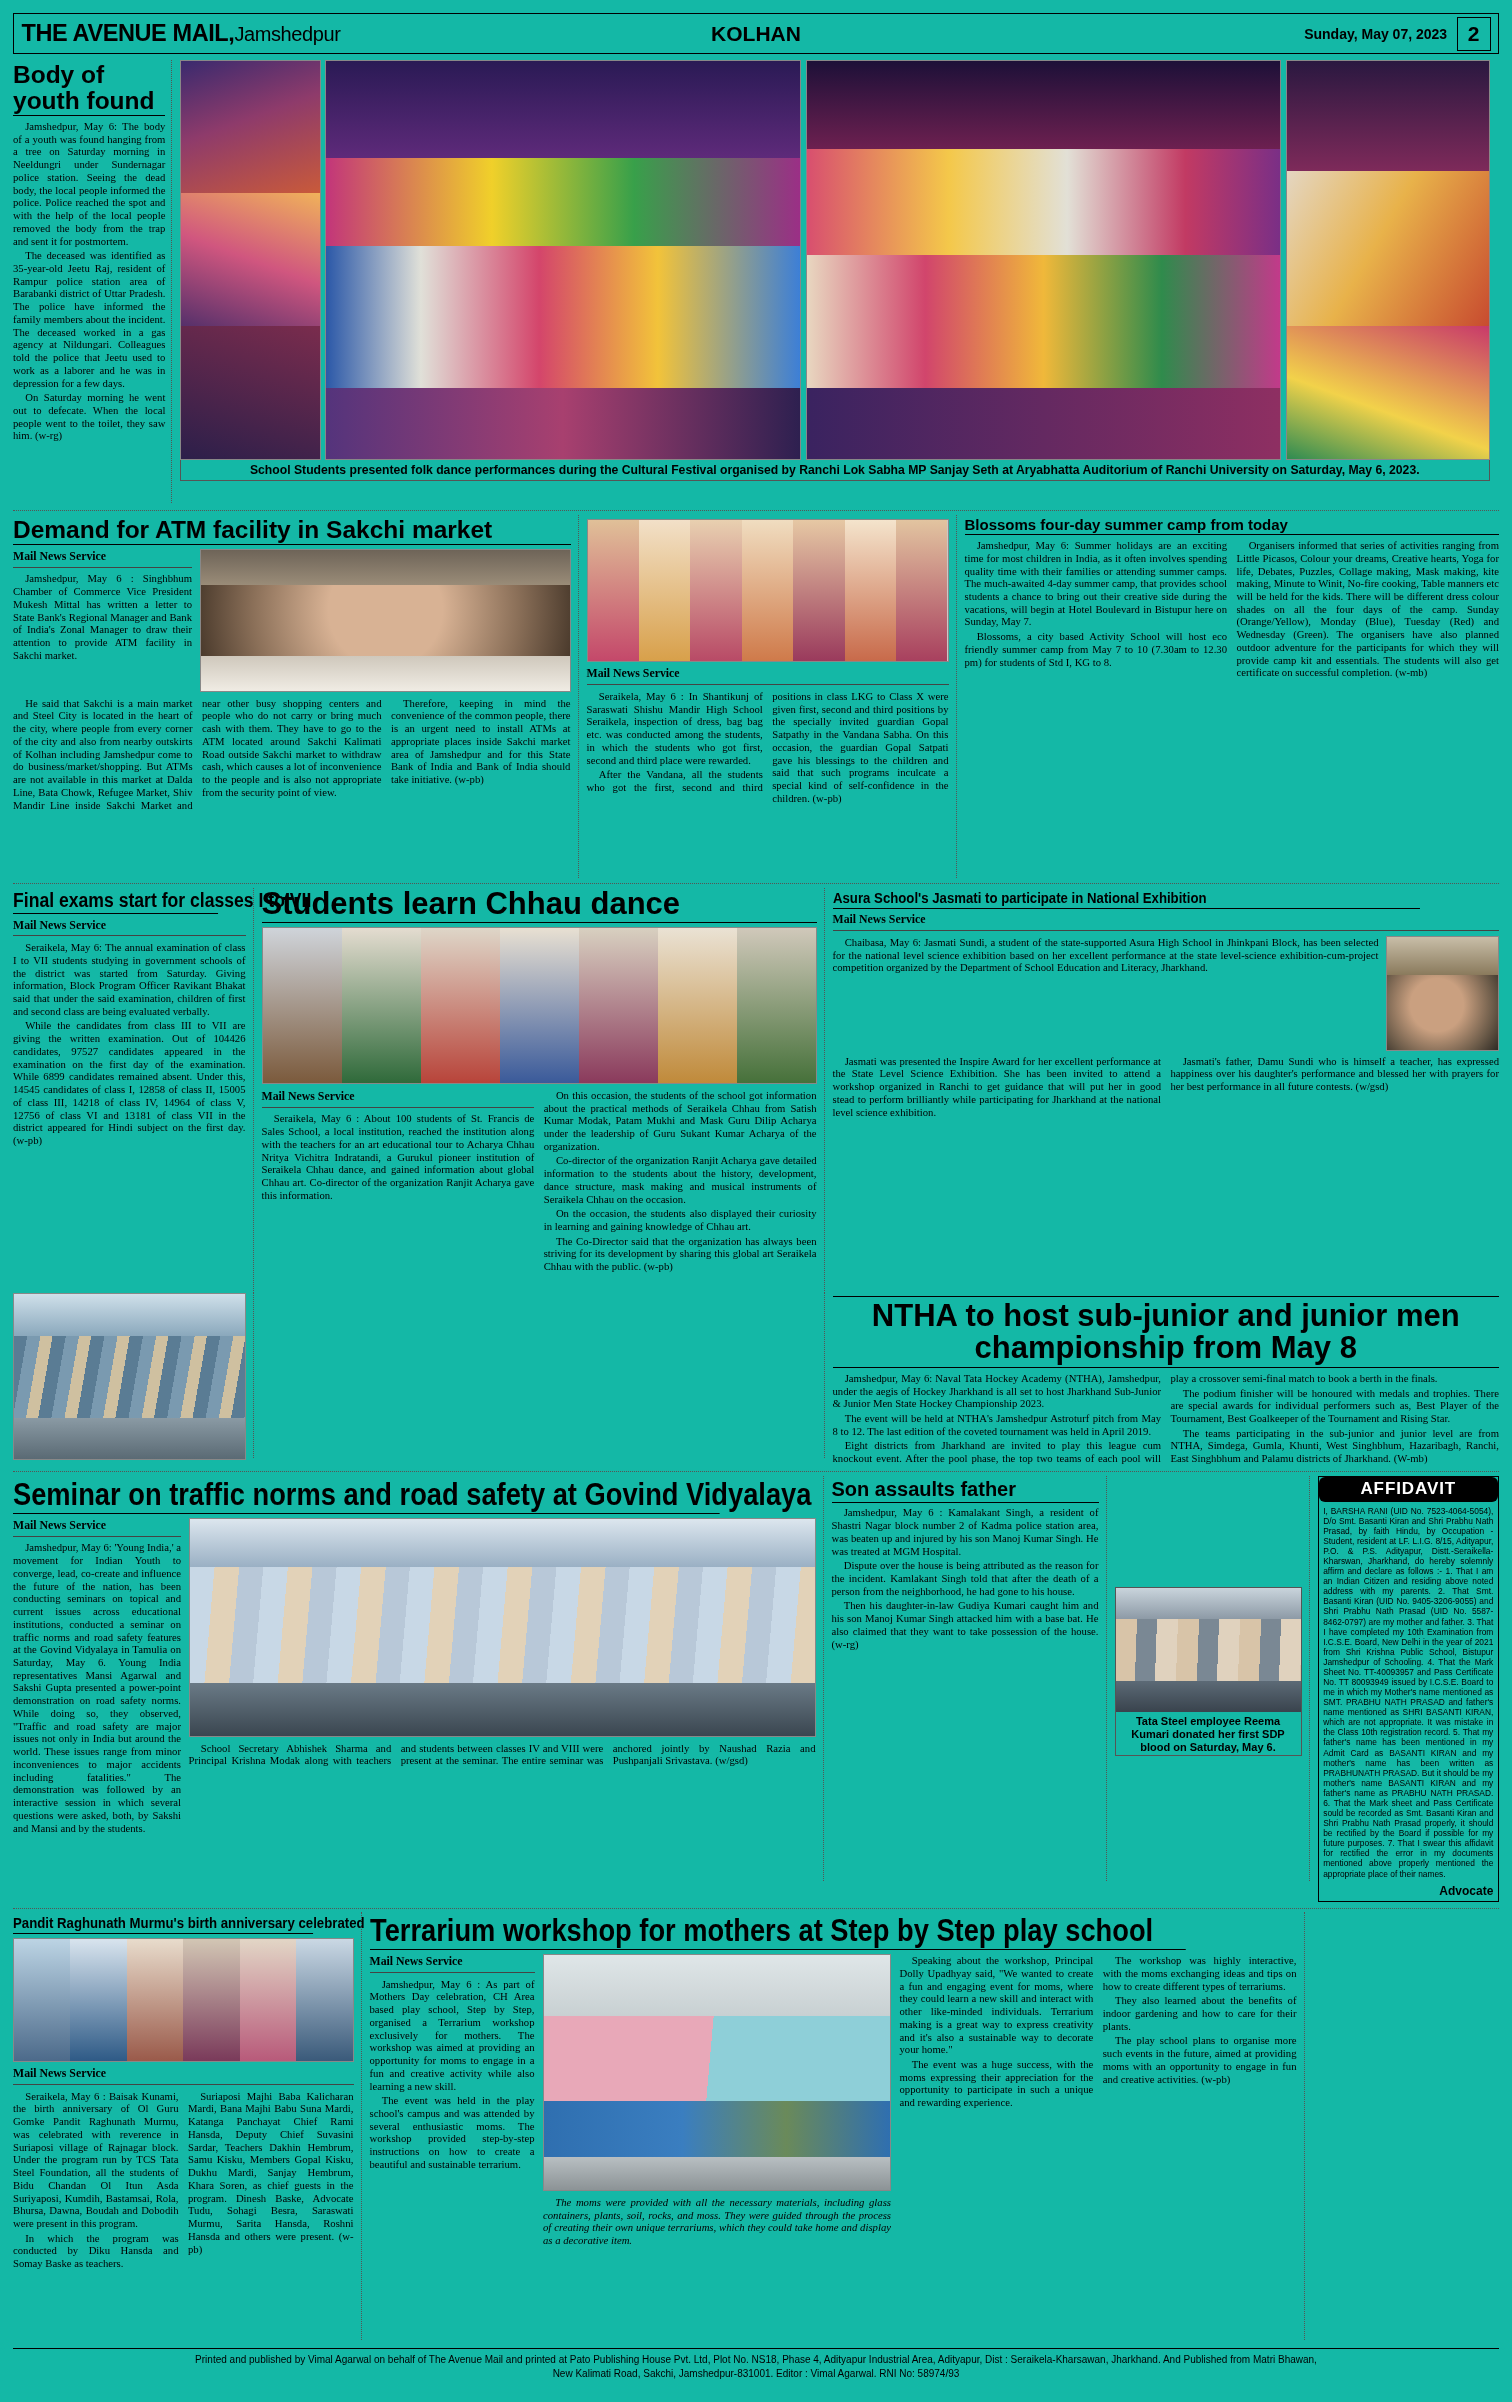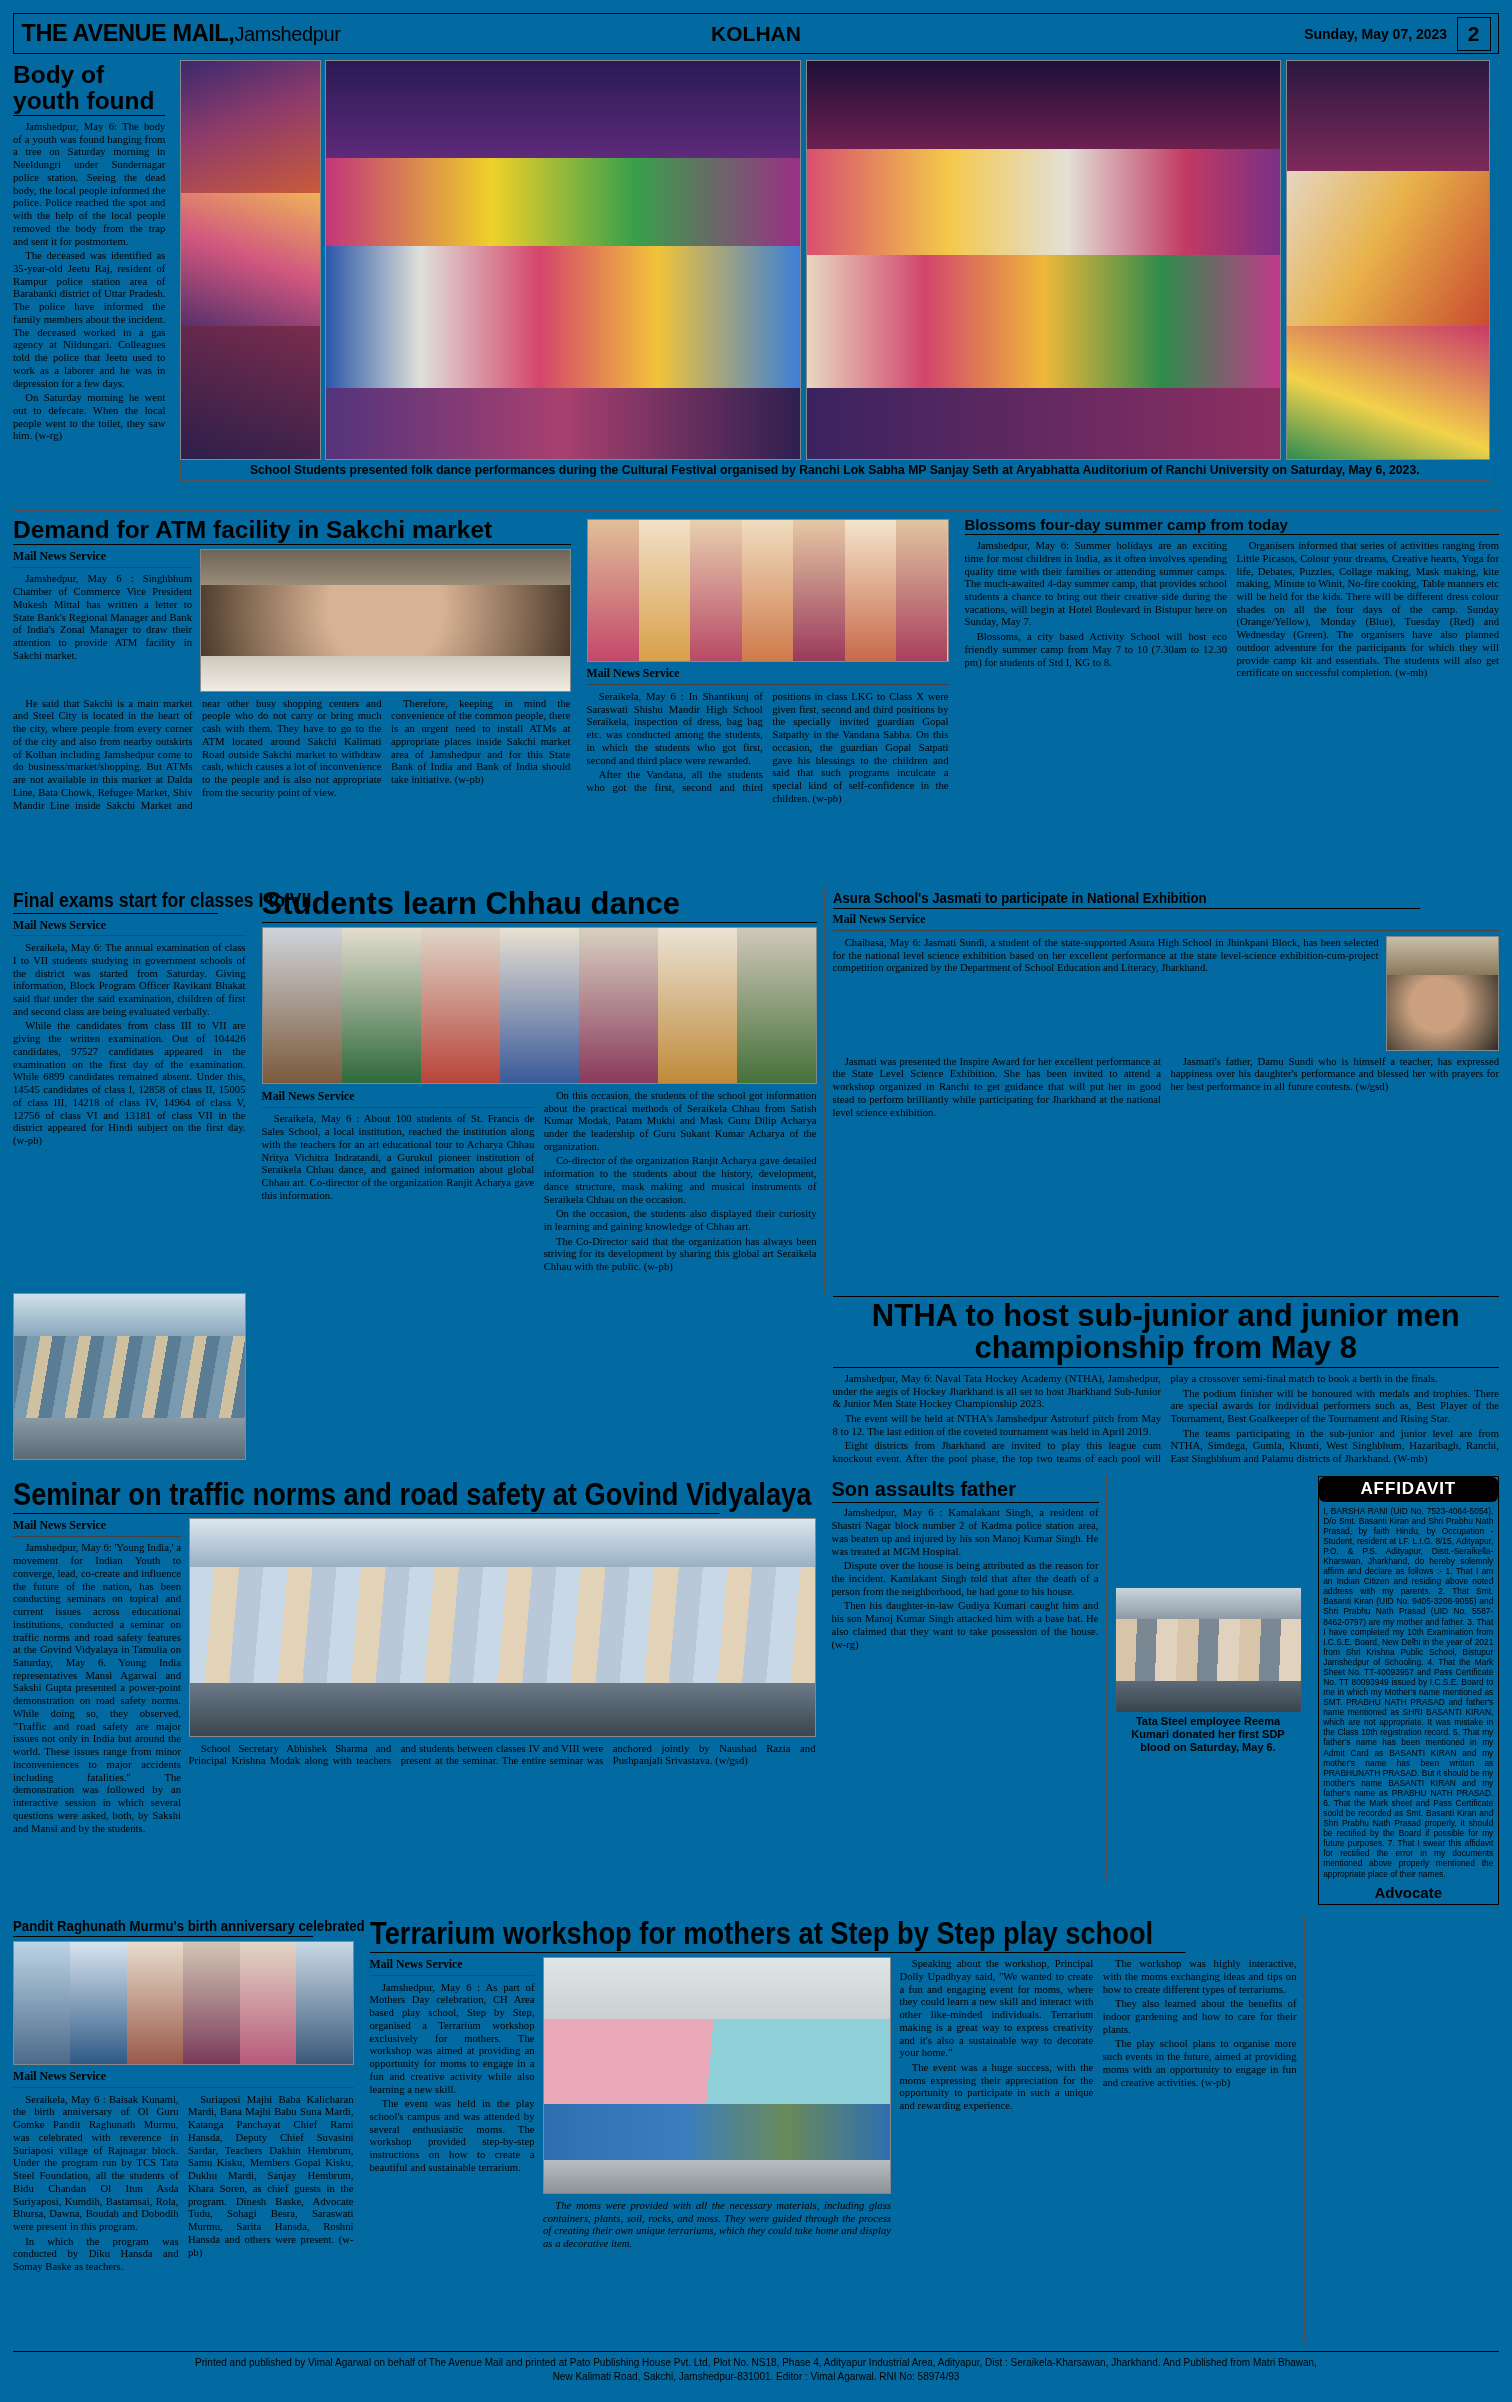--- a/index.html
+++ b/index.html
@@ -1,17 +1,17 @@
 <!DOCTYPE html>
 <html style="font-size:15px"><head>
 <meta charset="utf-8">
 <style>
   html,body{margin:0;padding:0;background:#8a8a8a;}
   body{font-family:"Liberation Serif",serif;}
-  #page{width:1512px;height:2402px;background:#0369a1;position:relative;overflow:hidden;
+  #page{width:1512px;height:2402px;background:#14b8a6;position:relative;overflow:hidden;
         box-sizing:border-box;padding:13px 13px 0 13px;}
   .masthead{border:1.9px solid #000;height:41px;display:flex;align-items:center;
             padding:0 7.5px;box-sizing:border-box;position:relative;}
   .mh-left{font-family:"Liberation Sans",sans-serif;font-size:23.5px;font-weight:bold;
            letter-spacing:-0.4px;white-space:nowrap;}
   .mh-left span.sub{font-weight:normal;font-size:20px;}
   .mh-center{position:absolute;left:0;right:0;text-align:center;
              font-family:"Liberation Sans",sans-serif;font-size:21px;font-weight:bold;
              pointer-events:none;}
   .mh-right{margin-left:auto;display:flex;align-items:center;gap:9.4px;z-index:2;}
@@ -49,22 +49,22 @@
   .row{display:flex;}
   .seg{box-sizing:border-box;}
 
   
   .aff-box{border:1.9px solid #000;box-sizing:border-box;}
   .aff-title{background:#000;color:#fff;font-family:"Liberation Sans",sans-serif;
              font-weight:bold;font-size:17px;text-align:center;letter-spacing:0.9px;
              padding:1.9px 0 2.8px;border-radius:6px;}
   .aff-body{font-family:"Liberation Sans",sans-serif;font-size:8.4px;line-height:1.2;
             text-align:justify;padding:3.8px 4.7px;}
-  .aff-sign{text-align:center;font-family:"Liberation Sans",sans-serif;font-weight:bold;
-            font-size:15px;padding:1.9px 4.7px 2.8px;}
+  .aff-sign{text-align:right;font-family:"Liberation Sans",sans-serif;font-weight:bold;
+            font-size:12px;padding:1.9px 4.7px 2.8px;}
 
   .footer{font-family:"Liberation Sans",sans-serif;font-size:10px;text-align:center;
           line-height:1.45;}
   .footer-rule{border-top:0.9px solid #000;margin:3.8px 0 3.8px 0;}
 
   
   .mosaic{display:flex;width:100%;height:100%;}
   .mosaic i{flex:1;display:block;}
 </style>
 </head>

